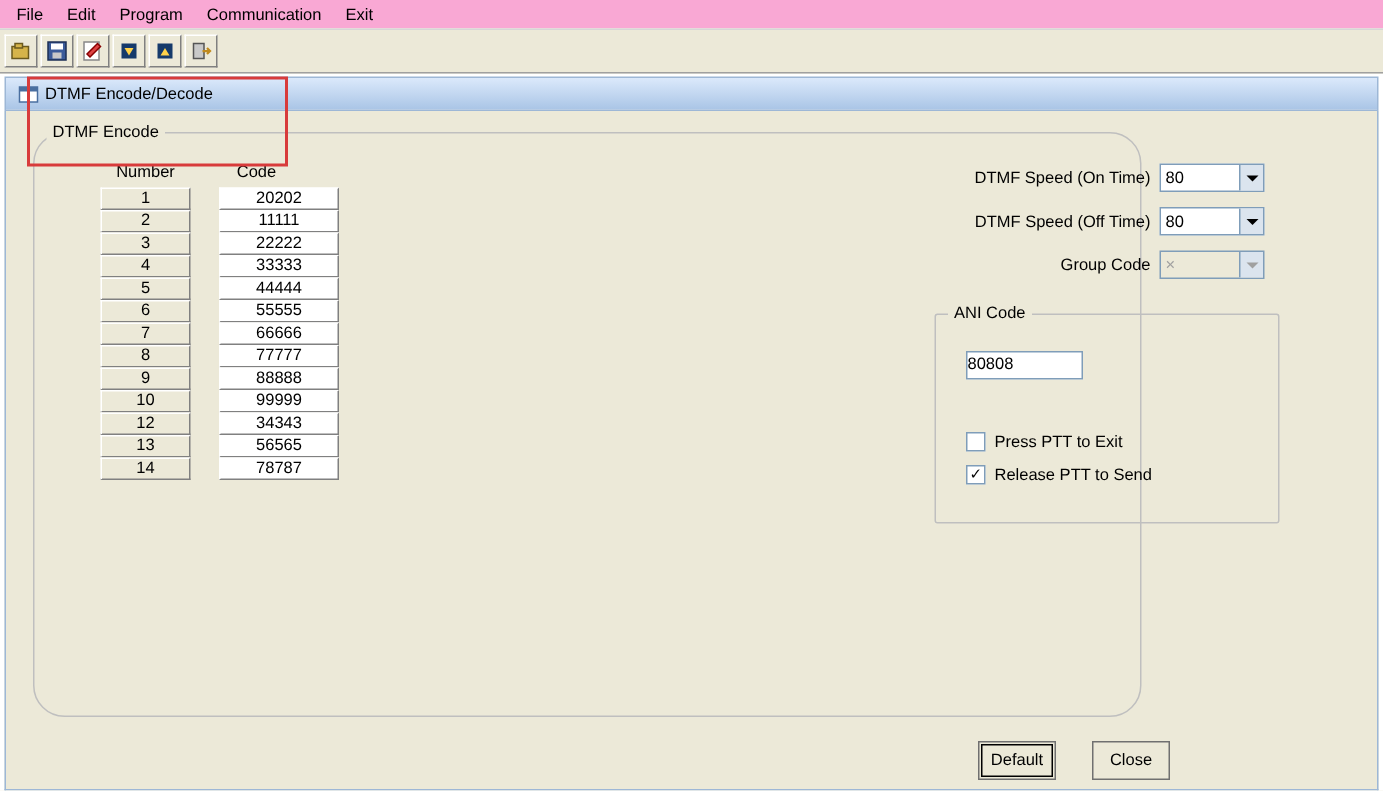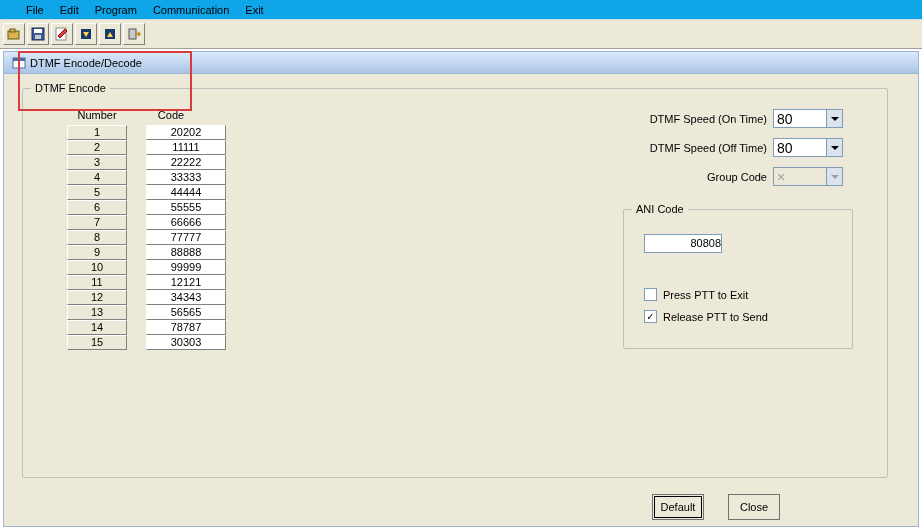--- a/index.html
+++ b/index.html
@@ -12,22 +12,22 @@
     font-size: 11px;
     color: #000;
     overflow: hidden;
   }
 
   
   .menubar {
     display: flex;
     height: 19px;
     align-items: center;
-    padding: 0 18px;
-    background: #0ea5e9;
+    padding: 0 3px;
+    background: #f9a8d4;
   }
   .menubar span {
     padding: 2px 8px;
     cursor: default;
   }
 
   
   .toolbar {
     display: flex;
     align-items: center;
@@ -88,22 +88,23 @@
     top: -7px;
     left: 8px;
     background: #ece9d8;
     padding: 0 4px;
     white-space: nowrap;
   }
 
   .gb-main {
     left: 18px;
     top: 14px;
-    width: 866px;
+    width: 739px;
     height: 390px;
+    border-radius: 21px;
   }
 
   
   .red-highlight {
     position: absolute;
     border: 2px solid #d83b3b;
     box-sizing: border-box;
     pointer-events: none;
   }
 
@@ -170,21 +171,21 @@
   .combo {
     width: 70px;
     height: 19px;
     border: 1px solid #7f9db9;
     background: #fff;
     box-sizing: border-box;
     display: flex;
     align-items: center;
     justify-content: space-between;
     padding-left: 3px;
-    font-size: 14px;
+    font-size: 11px;
   }
   .combo.disabled {
     background: #ece9d8;
     color: #a0a0a0;
   }
   .combo .arrow {
     width: 15px;
     height: 17px;
     background: #dbe4ee;
     border-left: 1px solid #7f9db9;
@@ -208,21 +209,21 @@
     width: 230px;
     height: 140px;
   }
   .ani-input {
     position: absolute;
     top: 24px; left: 20px;
     width: 78px; height: 19px;
     border: 1px solid #7f9db9;
     background: #fff;
     box-sizing: border-box;
-    text-align: right;
+    text-align: left;
     line-height: 17px;
   }
   .chk-row {
     position: absolute;
     left: 20px;
     display: flex;
     align-items: center;
   }
   .chk1 { top: 78px; }
   .chk2 { top: 100px; }
@@ -362,38 +363,30 @@
           </div>
           <div class="tbl-row">
             <div class="cell num">9</div>
             <div class="cell code">88888</div>
           </div>
           <div class="tbl-row">
             <div class="cell num">10</div>
             <div class="cell code">99999</div>
           </div>
           <div class="tbl-row">
-            <div class="cell num">11</div>
-            <div class="cell code">12121</div>
-          </div>
-          <div class="tbl-row">
             <div class="cell num">12</div>
             <div class="cell code">34343</div>
           </div>
           <div class="tbl-row">
             <div class="cell num">13</div>
             <div class="cell code">56565</div>
           </div>
           <div class="tbl-row">
             <div class="cell num">14</div>
             <div class="cell code">78787</div>
-          </div>
-          <div class="tbl-row">
-            <div class="cell num">15</div>
-            <div class="cell code">30303</div>
           </div>
         </div>
     </div>
 
     <div class="right-controls">
       <div class="ctrl-row">
         <label>DTMF Speed (On Time)</label>
         <div class="combo">
           <span>80</span>
           <span class="arrow"></span>

